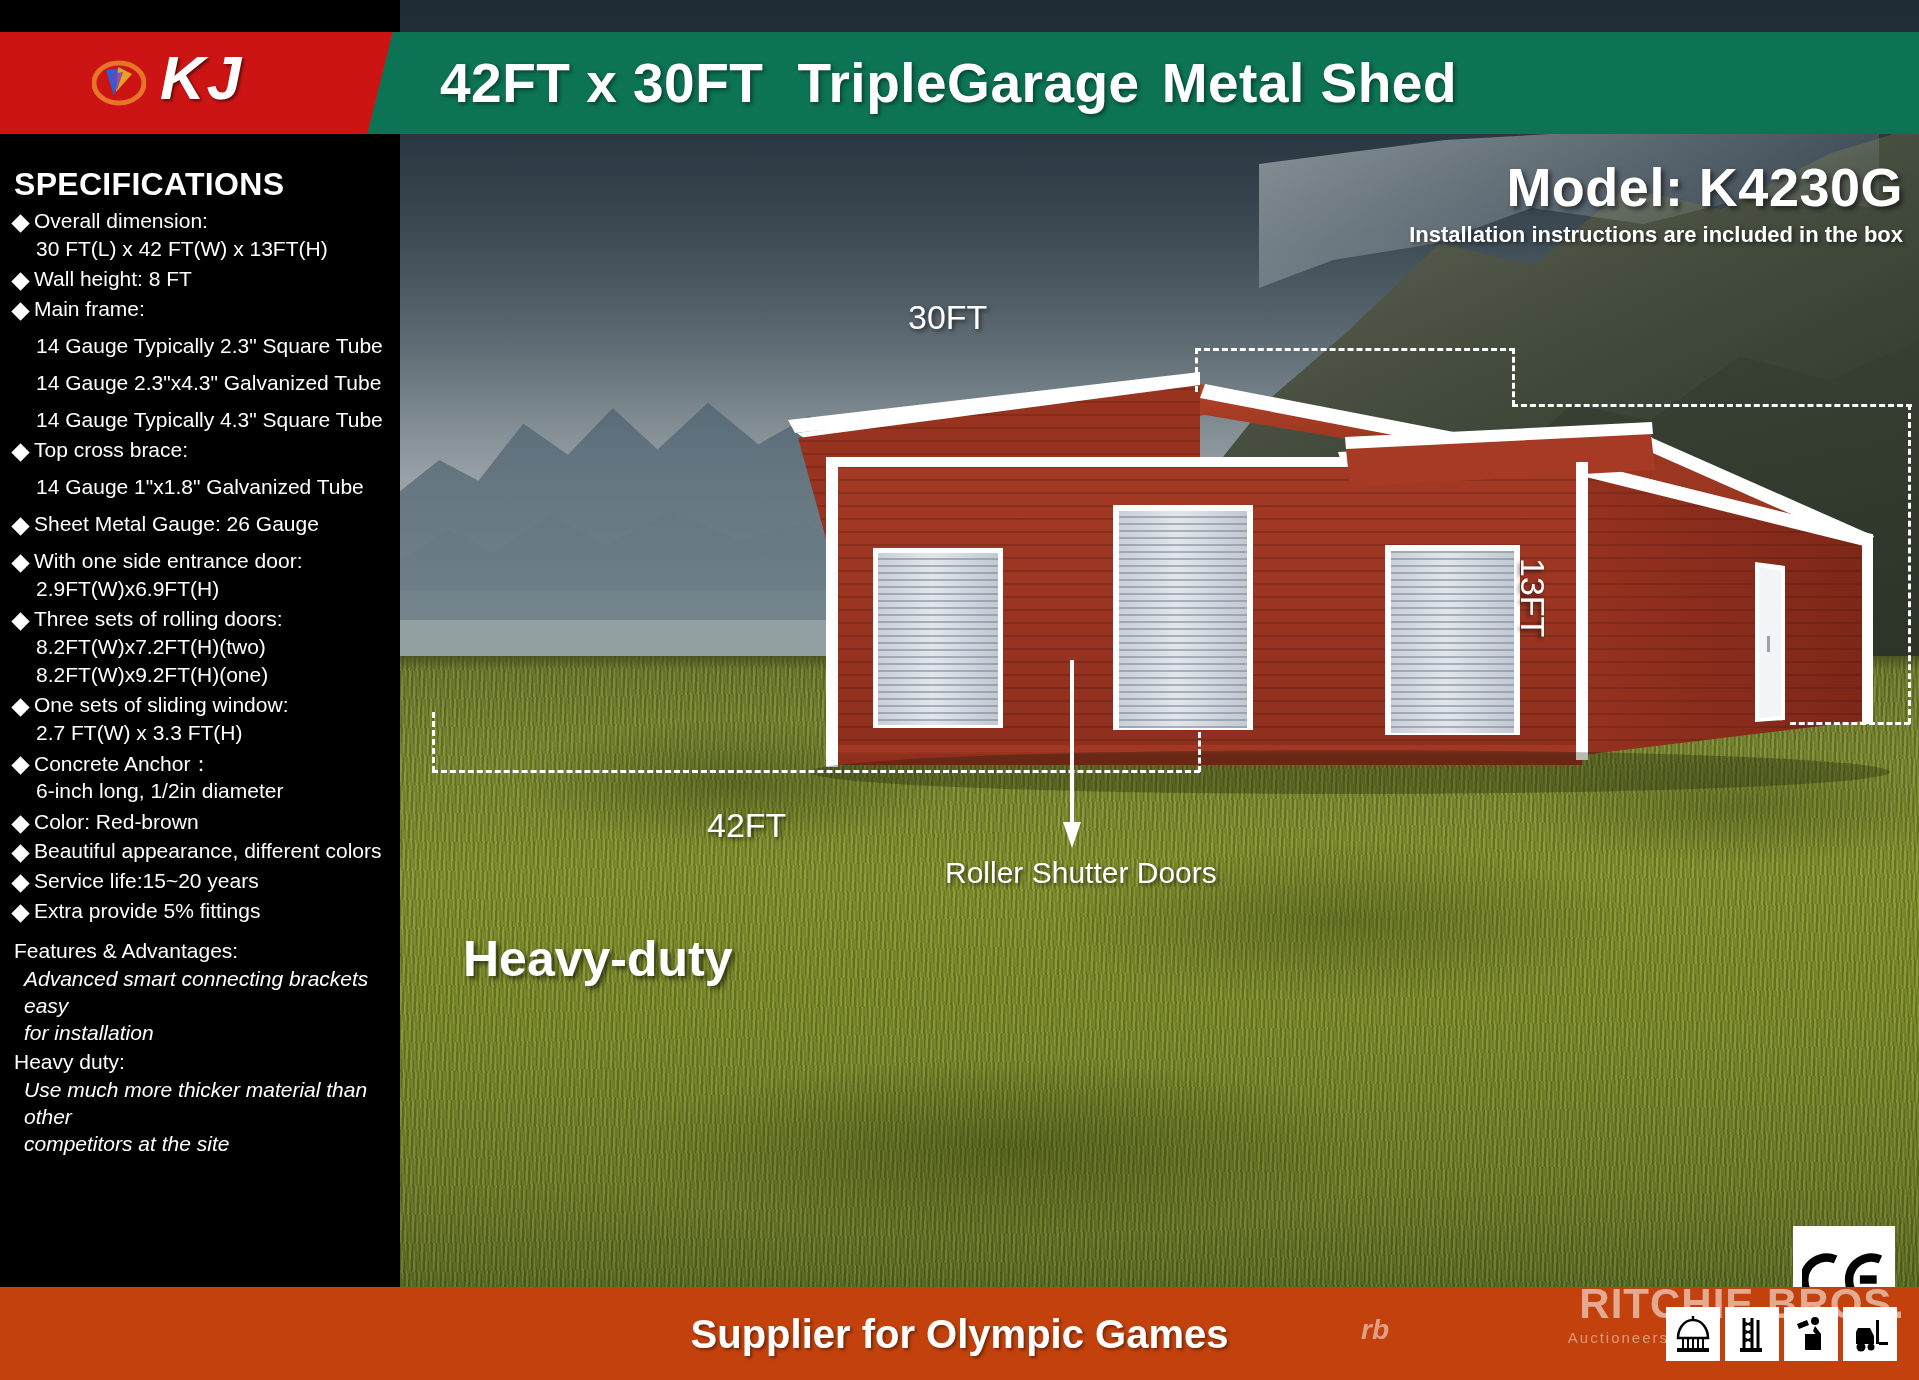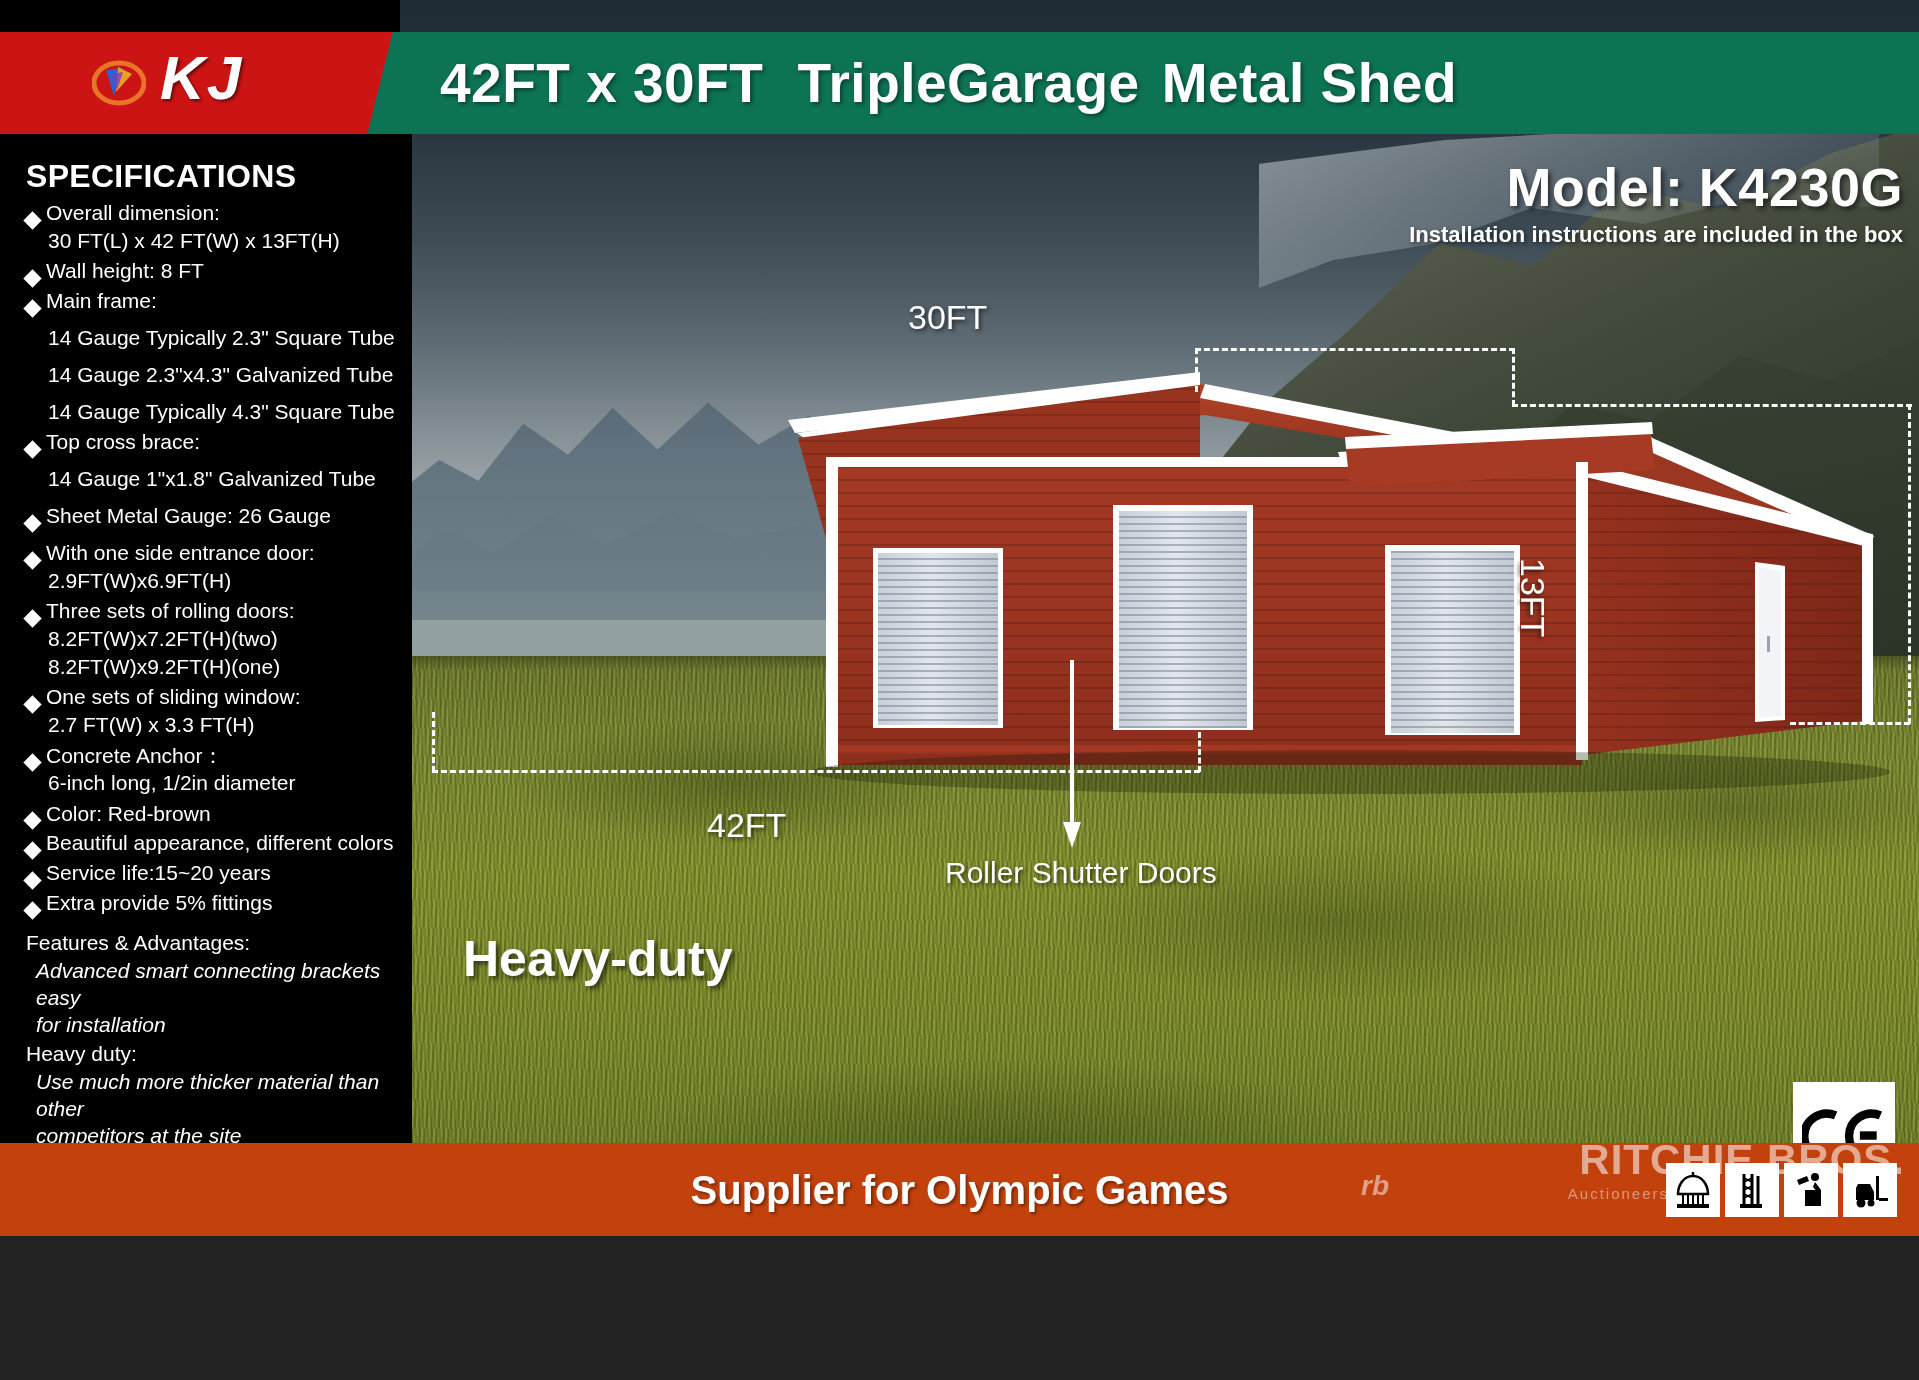--- a/index.html
+++ b/index.html
@@ -1,21 +1,21 @@
 <!DOCTYPE html>
 <html><head>
 <meta charset="utf-8">
 <style>
   * { margin:0; padding:0; box-sizing:border-box; }
   html,body { background:#222; }
   body { font-family:"Liberation Sans", sans-serif; }
 
   #poster {
     position:relative;
-    width:1919px; height:1236px;
+    width:1919px; height:1380px;
     background:#000;
     overflow:hidden;
   }
 
   
   .scene {
     position:absolute; left:400px; top:0; width:1519px; height:1287px;
     background:
       linear-gradient(to bottom,
         #2c3a44 0%, #3d4d58 8%, #5b6a74 18%, #78858d 27%,
@@ -115,29 +115,29 @@
     color:#fff; font-size:55px; font-weight:bold;
     white-space:nowrap; letter-spacing:.5px;
     text-shadow:2px 2px 4px rgba(0,0,0,.45);
   }
   .header-title .dim { margin-right:34px; }
   .header-title .w1 { }
   .header-title .w2 { margin-right:22px; }
 
   
   .specs {
-    position:absolute; left:12px; top:134px; width:400px; height:1153px;
+    position:absolute; left:0; top:134px; width:400px; height:1153px;
     background:#000; color:#fff; z-index:5;
-    padding:24px 10px 0 14px;
+    padding:32px 10px 0 14px;
   }
   .specs h2 {
     font-size:32px; font-weight:bold; letter-spacing:.3px;
     margin-bottom:4px;
   }
-  .spec-row { display:flex; align-items:flex-end; font-size:21px; line-height:1.33; margin-top:2px; }
+  .spec-row { display:flex; align-items:center; font-size:21px; line-height:1.33; margin-top:2px; }
   .dia {
     flex:0 0 auto; margin-right:7px; margin-top:5px;
     width:13px; height:13px; background:#fff; transform:rotate(45deg);
   }
   .spec-sub { font-size:21px; line-height:1.34; margin-left:22px; margin-top:1px; }
   .spec-sub.tight { margin-top:0; }
   .spec-gap { margin-top:9px; }
   .feat-head { font-size:21px; margin-top:12px; line-height:1.3; }
   .feat-body { font-size:21px; margin-left:10px; line-height:1.3;font-style:italic; }
 

